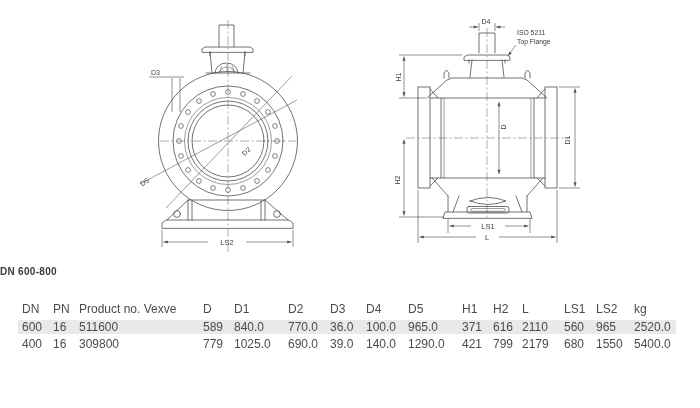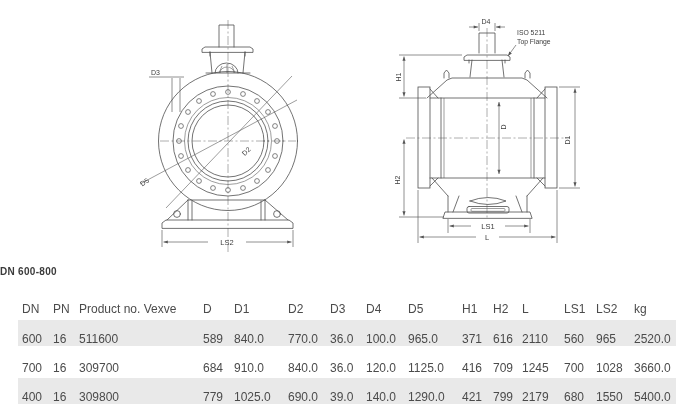--- a/index.html
+++ b/index.html
@@ -25,21 +25,21 @@
   table.spec {
     position:absolute; left:18px; top:299px; width:658px;
     border-collapse:separate; border-spacing:0 3px; table-layout:fixed;
     font-size:12px; color:#4b4b4b;
   }
   table.spec th {
     text-align:left; font-weight:normal; padding:0 0 1px 4px; height:10px;
     white-space:nowrap; overflow:hidden;
   }
   table.spec td {
-    padding:12px 0 0 4px; height:14px; white-space:nowrap; overflow:hidden;
+    padding:0 0 0 4px; height:14px; white-space:nowrap; overflow:hidden;
   }
   table.spec tbody tr:nth-child(odd) td { background:#e9e9e9; }
 </style>
 </head>
 <body>
 
 <div class="stage">
 
   <svg class="drawing" width="700" height="290" viewBox="0 0 700 290">
     <defs>
@@ -272,37 +272,20 @@
           <td>100.0</td>
           <td>965.0</td>
           <td>371</td>
           <td>616</td>
           <td>2110</td>
           <td>560</td>
           <td>965</td>
           <td>2520.0</td>
         </tr>
         <tr>
-          <td>700</td>
-          <td>16</td>
-          <td>309700</td>
-          <td>684</td>
-          <td>910.0</td>
-          <td>840.0</td>
-          <td>36.0</td>
-          <td>120.0</td>
-          <td>1125.0</td>
-          <td>416</td>
-          <td>709</td>
-          <td>1245</td>
-          <td>700</td>
-          <td>1028</td>
-          <td>3660.0</td>
-        </tr>
-        <tr>
           <td>400</td>
           <td>16</td>
           <td>309800</td>
           <td>779</td>
           <td>1025.0</td>
           <td>690.0</td>
           <td>39.0</td>
           <td>140.0</td>
           <td>1290.0</td>
           <td>421</td>

